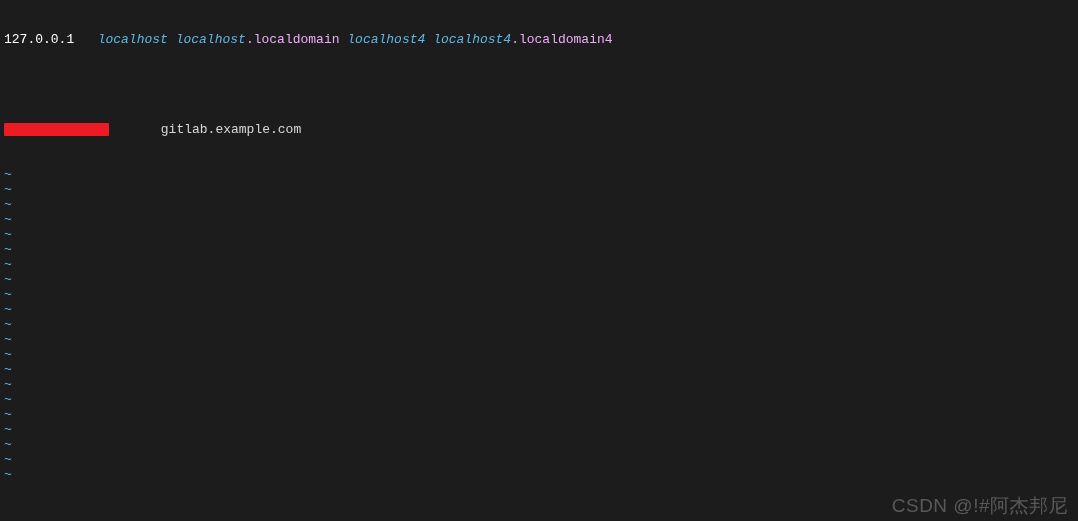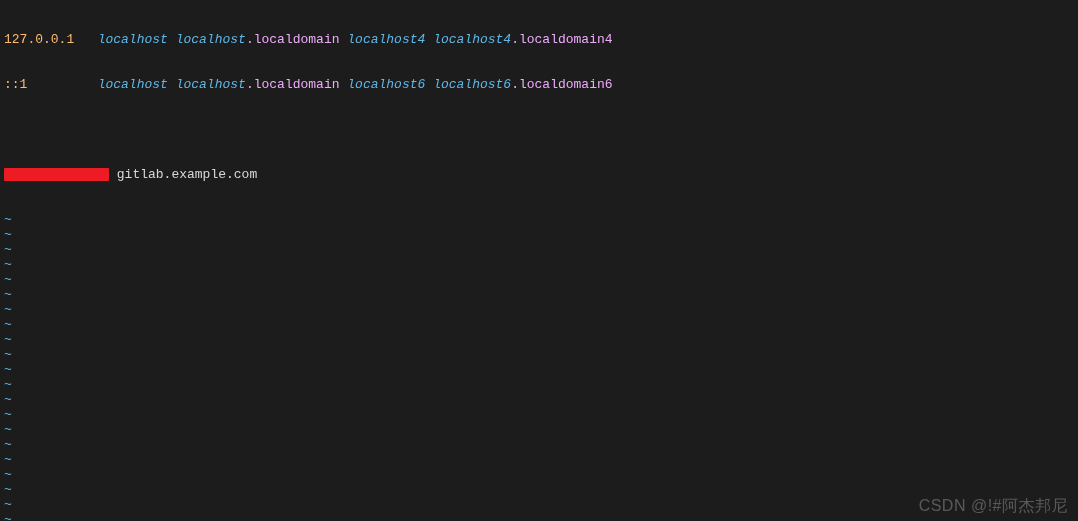--- a/index.html
+++ b/index.html
@@ -14,48 +14,47 @@
       overflow: hidden;
       position: relative;
     }
     .editor {
       padding: 2px 4px;
       white-space: pre;
     }
     .line {
       height: 15px;
     }
-    .ip { color: #fdba74; }
+    .ip { color: #ffffff; }
     .hostname { color: #5eb8e8; font-style: italic; }
     .domain { color: #f0abfc; }
     .tilde { color: #5eb8e8; }
     .redacted {
       display: inline-block;
       background: #ed1c24;
       width: 105px;
       height: 13px;
       vertical-align: middle;
       border-radius: 1px;
     }
-    .whitetext { color: #d8d8d8; }
+    .whitetext { color: #d8d8d8; padding-left: 44px; }
     .watermark {
       position: absolute;
       right: 10px;
       bottom: 8px;
       color: rgba(200,200,200,0.35);
       font-family: sans-serif;
-      font-size: 16px;
+      font-size: 19px;
       font-weight: 400;
       letter-spacing: 0.5px;
     }
   </style>
 </head>
 <body>
 
 <div class="editor">
   <div class="line"><span class="ip">127.0.0.1</span><span>   </span><span class="hostname">localhost</span><span> </span><span class="hostname">localhost</span><span class="domain">.localdomain </span><span class="hostname">localhost4</span><span> </span><span class="hostname">localhost4</span><span class="domain">.localdomain4</span></div>
-  <div class="line"><span class="ip">::1</span><span>         </span><span class="hostname">localhost</span><span> </span><span class="hostname">localhost</span><span class="domain">.localdomain </span><span class="hostname">localhost6</span><span> </span><span class="hostname">localhost6</span><span class="domain">.localdomain6</span></div>
   <div class="line"></div>
   <div class="line"><span class="redacted"></span><span class="whitetext"> gitlab.example.com</span></div>
   <div id="tilde-container"><div class="line"><span class="tilde">~</span></div><div class="line"><span class="tilde">~</span></div><div class="line"><span class="tilde">~</span></div><div class="line"><span class="tilde">~</span></div><div class="line"><span class="tilde">~</span></div><div class="line"><span class="tilde">~</span></div><div class="line"><span class="tilde">~</span></div><div class="line"><span class="tilde">~</span></div><div class="line"><span class="tilde">~</span></div><div class="line"><span class="tilde">~</span></div><div class="line"><span class="tilde">~</span></div><div class="line"><span class="tilde">~</span></div><div class="line"><span class="tilde">~</span></div><div class="line"><span class="tilde">~</span></div><div class="line"><span class="tilde">~</span></div><div class="line"><span class="tilde">~</span></div><div class="line"><span class="tilde">~</span></div><div class="line"><span class="tilde">~</span></div><div class="line"><span class="tilde">~</span></div><div class="line"><span class="tilde">~</span></div><div class="line"><span class="tilde">~</span></div></div>
 </div>
 
 <div class="watermark">CSDN @!#阿杰邦尼</div>
 
 </body></html>

